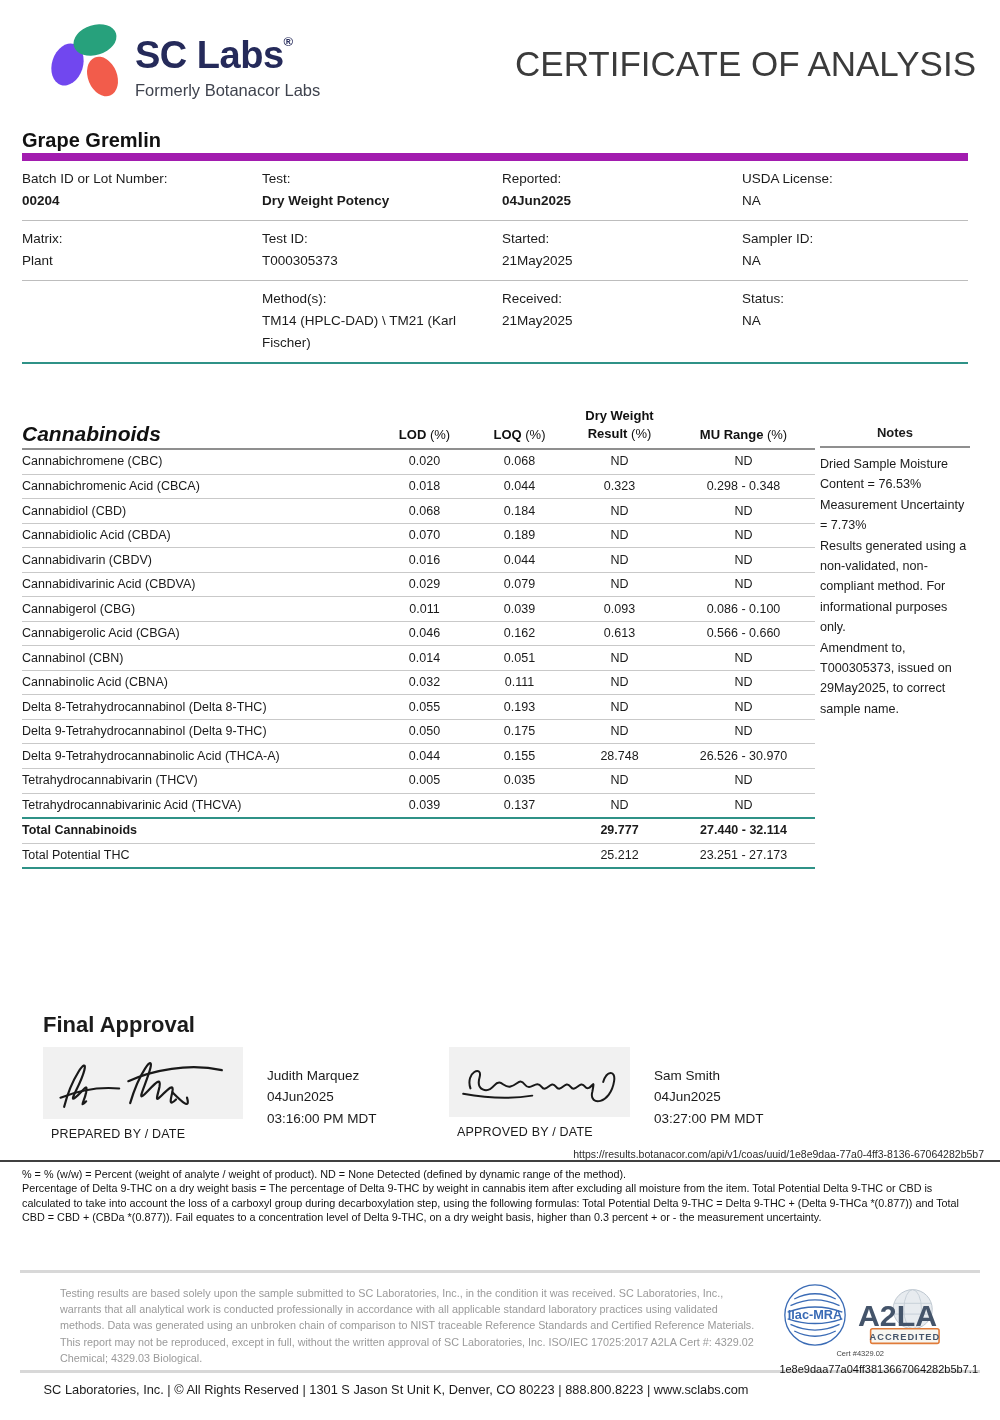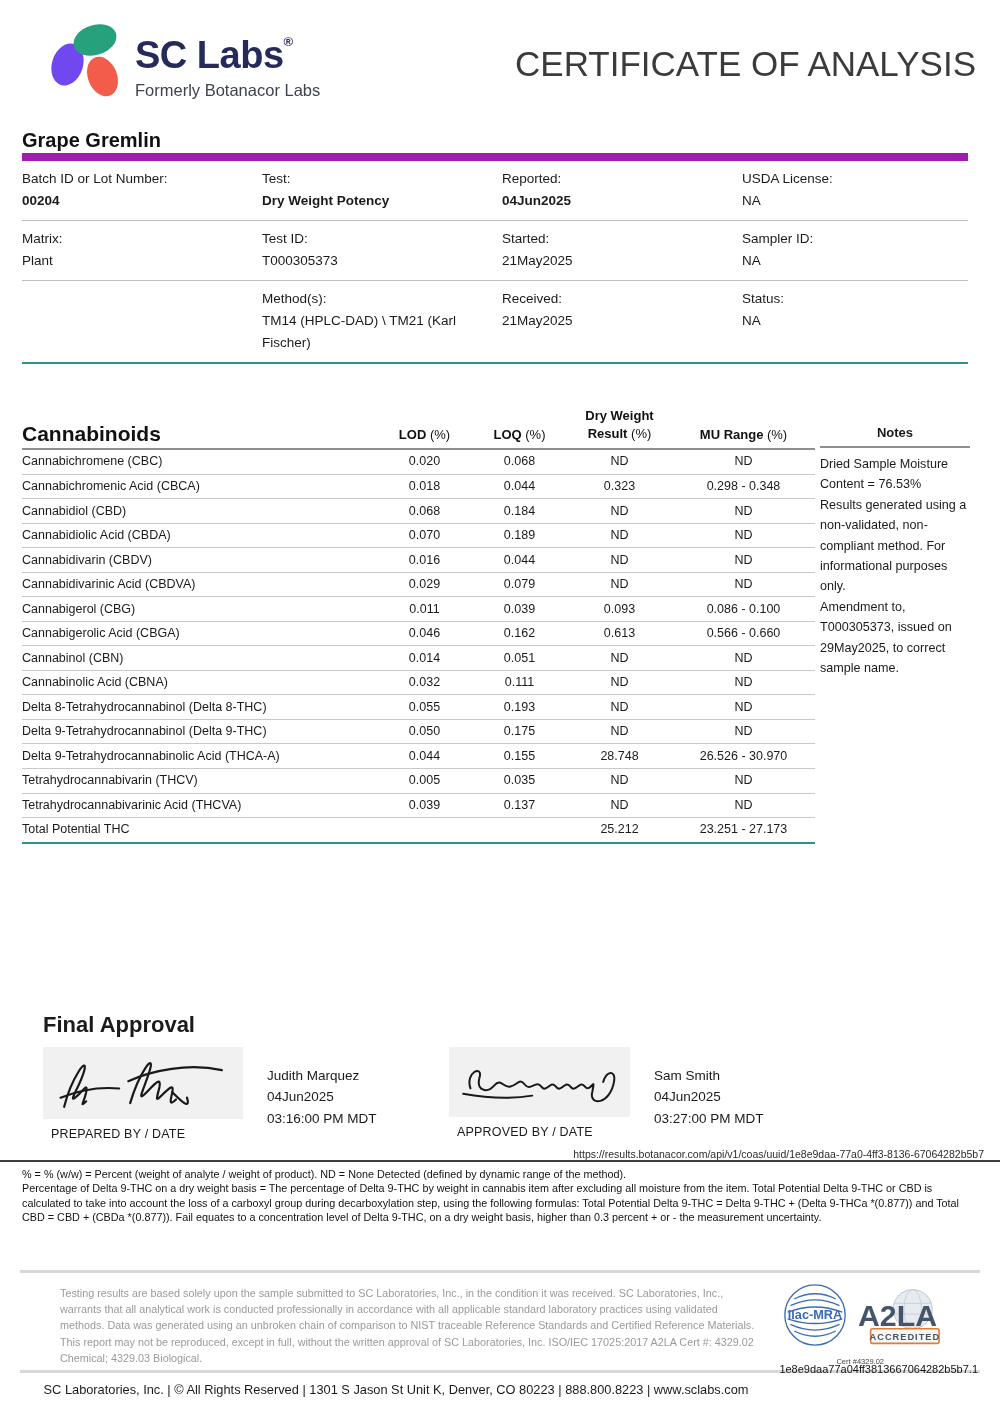--- a/index.html
+++ b/index.html
@@ -24,21 +24,21 @@
   .info-row { display:flex; border-bottom:1px solid #bdbdbd; padding:7px 0 9px 0; }
   .info-row:last-child { border-bottom:none; }
   .info-cell { width:240px; padding-right:14px; font-size:13.5px; line-height:1.6; }
   .info-cell:last-child { width:226px; }
   .info-value.bold { font-weight:700; }
 
   
   .cannab { position:absolute; left:22px; top:407px; width:948px; display:flex; align-items:flex-start; }
   table.ctable { border-collapse:collapse; width:793px; table-layout:fixed; }
   .ctable th { vertical-align:bottom; padding:0 0 6px 0; font-size:13px; color:#111; }
-  .ctable th.analyte-h { text-align:left; font-size:21px; font-weight:700; padding-bottom:2px; }
+  .ctable th.analyte-h { text-align:left; font-size:21px; font-weight:700; padding-bottom:2px;font-style:italic; }
   .ctable thead th { border-bottom:2px solid #8f8f8f; }
   .ctable td { font-size:12.5px; padding:4.4px 0; text-align:center; border-top:1px solid #c9c9c9; line-height:1.18; }
   .ctable tbody tr:first-child td { border-top:none; }
   .ctable td.analyte { text-align:left; }
   .ctable tr.total-first td { border-top:2px solid #2f9287; font-weight:700; }
   .ctable tr.total-last td { border-bottom:2.5px solid #2f9287; }
   .hdr-sub { font-weight:400; }
   .two-line { line-height:1.35; }
 
   .notes-col { width:150px; margin-left:5px; }
@@ -60,21 +60,21 @@
 
   
   .definitions { position:absolute; left:22px; top:1167px; width:958px; font-size:10.8px; line-height:1.32; color:#131313; }
   .definitions .dtitle { font-weight:700; }
 
   
   .disclaimer-box { position:absolute; left:20px; top:1270px; width:960px; height:103px; border-top:3px solid #d8d8d8; border-bottom:3px solid #d8d8d8; }
   .disclaimer-text { position:absolute; left:40px; top:12px; width:700px; font-size:10.8px; line-height:1.5; color:#9a9a9a; }
   .badge-ilac { position:absolute; left:762px; top:9px; }
   .badge-a2la { position:absolute; left:834px; top:13px; }
-  .cert-no { position:absolute; right:96px; top:84px; font-size:7.5px; color:#444; }
+  .cert-no { position:absolute; right:96px; top:76px; font-size:7.5px; color:#444; }
   .hash { position:absolute; right:2px; top:90px; font-size:11px; color:#111; }
 
   .footer { position:absolute; left:0; top:1382px; width:792px; text-align:center; font-size:12.8px; color:#1b1b1b; }
 </style>
 </head>
 <body>
 
 <div class="page">
 
   <div class="logo-area">
@@ -262,33 +262,41 @@
             <td>ND</td>
             <td>ND</td>
           </tr>
           <tr>
             <td class="analyte">Tetrahydrocannabivarinic Acid (THCVA)</td>
             <td>0.039</td>
             <td>0.137</td>
             <td>ND</td>
             <td>ND</td>
           </tr>
+          <tr class="total-first">
+            <td class="analyte">Total Cannabinoids</td>
+            <td></td>
+            <td></td>
+            <td style="font-weight: 700;">29.777</td>
+            <td style="font-weight: 700;">27.440 - 32.114</td>
+          </tr>
           <tr class="total-last">
             <td class="analyte">Total Potential THC</td>
             <td></td>
             <td></td>
             <td>25.212</td>
             <td>23.251 - 27.173</td>
           </tr>
         </tbody>
     </table>
     <aside class="notes-col">
       <div class="notes-header">Notes</div>
       <div class="notes-body">
           <div>Dried Sample Moisture Content = 76.53%</div>
+          <div>Measurement Uncertainty = 7.73%</div>
           <div>Results generated using a non-validated, non-compliant method. For informational purposes only.</div>
           <div>Amendment to, T000305373, issued on 29May2025, to correct sample name.</div>
         </div>
     </aside>
   </div>
 
   <div class="approval">
     <h2 class="approval-title">Final Approval</h2>
     <div class="sig-row">
       <div>

